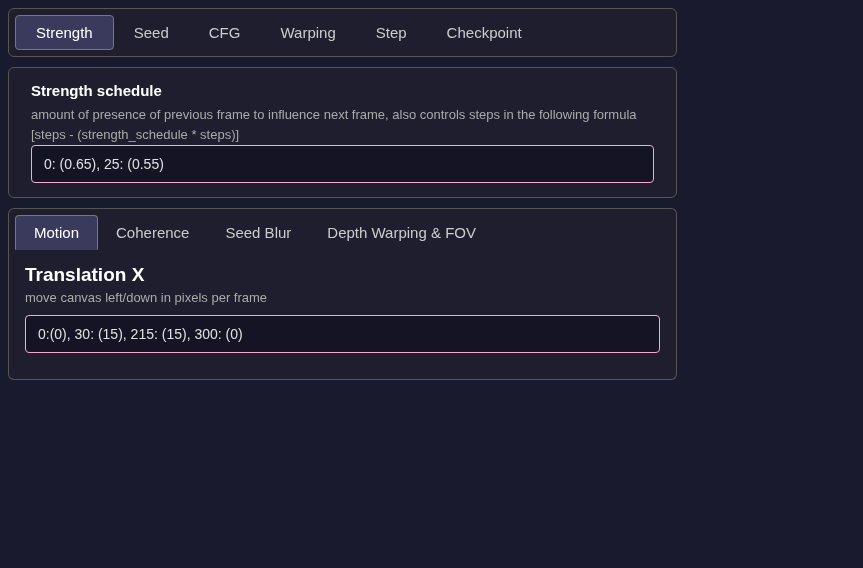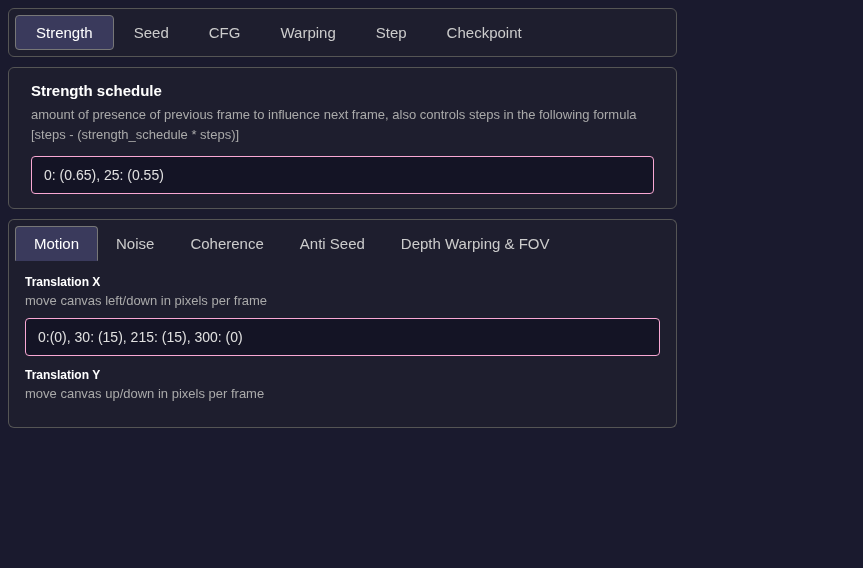--- a/index.html
+++ b/index.html
@@ -65,21 +65,21 @@
     .section-title {
       font-size: 15px;
       font-weight: bold;
       color: #fff;
       margin-bottom: 6px;
     }
 
     .section-desc {
       font-size: 13px;
       color: #aaa;
-      margin-bottom: 12px;
+      margin-bottom: 1px;
       line-height: 1.5;
     }
 
     .text-input {
       width: 100%;
       background-color: #141425;
       border: 1px solid #f9a8d4;
       border-radius: 4px;
       color: #e0e0e0;
       font-size: 14px;
@@ -126,21 +126,21 @@
       border-radius: 0 0 6px 6px;
       padding: 14px 16px;
       background-color: #1e1e2e;
     }
 
     .field-block {
       margin-bottom: 12px;
     }
 
     .field-title {
-      font-size: 12px;
+      font-size: 19px;
       font-weight: bold;
       color: #fff;
       margin-bottom: 4px;
     }
 
     .field-desc {
       font-size: 13px;
       color: #aaa;
       margin-bottom: 10px;
     }
@@ -163,34 +163,29 @@
     <div class="section-title">Strength schedule</div>
     <div class="section-desc">
       <span>amount of presence of previous frame to influence next frame, also controls steps in the following formula</span><br>
       <span>[steps - (strength_schedule * steps)]</span>
     </div>
     <input class="text-input" type="text" value="0: (0.65), 25: (0.55)" style="">
   </div>
 
   <div class="sub-tabs">
     <button class="sub-tab-btn active">Motion</button>
-    <button class="sub-tab-btn">Noise</button>
     <button class="sub-tab-btn">Coherence</button>
-    <button class="sub-tab-btn">Anti Seed</button>
+    <button class="sub-tab-btn">Seed Blur</button>
     <button class="sub-tab-btn">Depth Warping &amp; FOV</button>
   </div>
 
   <div class="sub-panel">
 
     <div class="field-block">
       <div class="field-title">Translation X</div>
       <div class="field-desc">move canvas left/down in pixels per frame</div>
       <input class="text-input" type="text" value="0:(0), 30: (15), 215: (15), 300: (0)" style="">
     </div>
 
-    <div class="field-block">
-      <div class="field-title">Translation Y</div>
-      <div class="field-desc">move canvas up/down in pixels per frame</div>
-    </div>
 
   </div>
 
 </div>
 
 </body></html>

